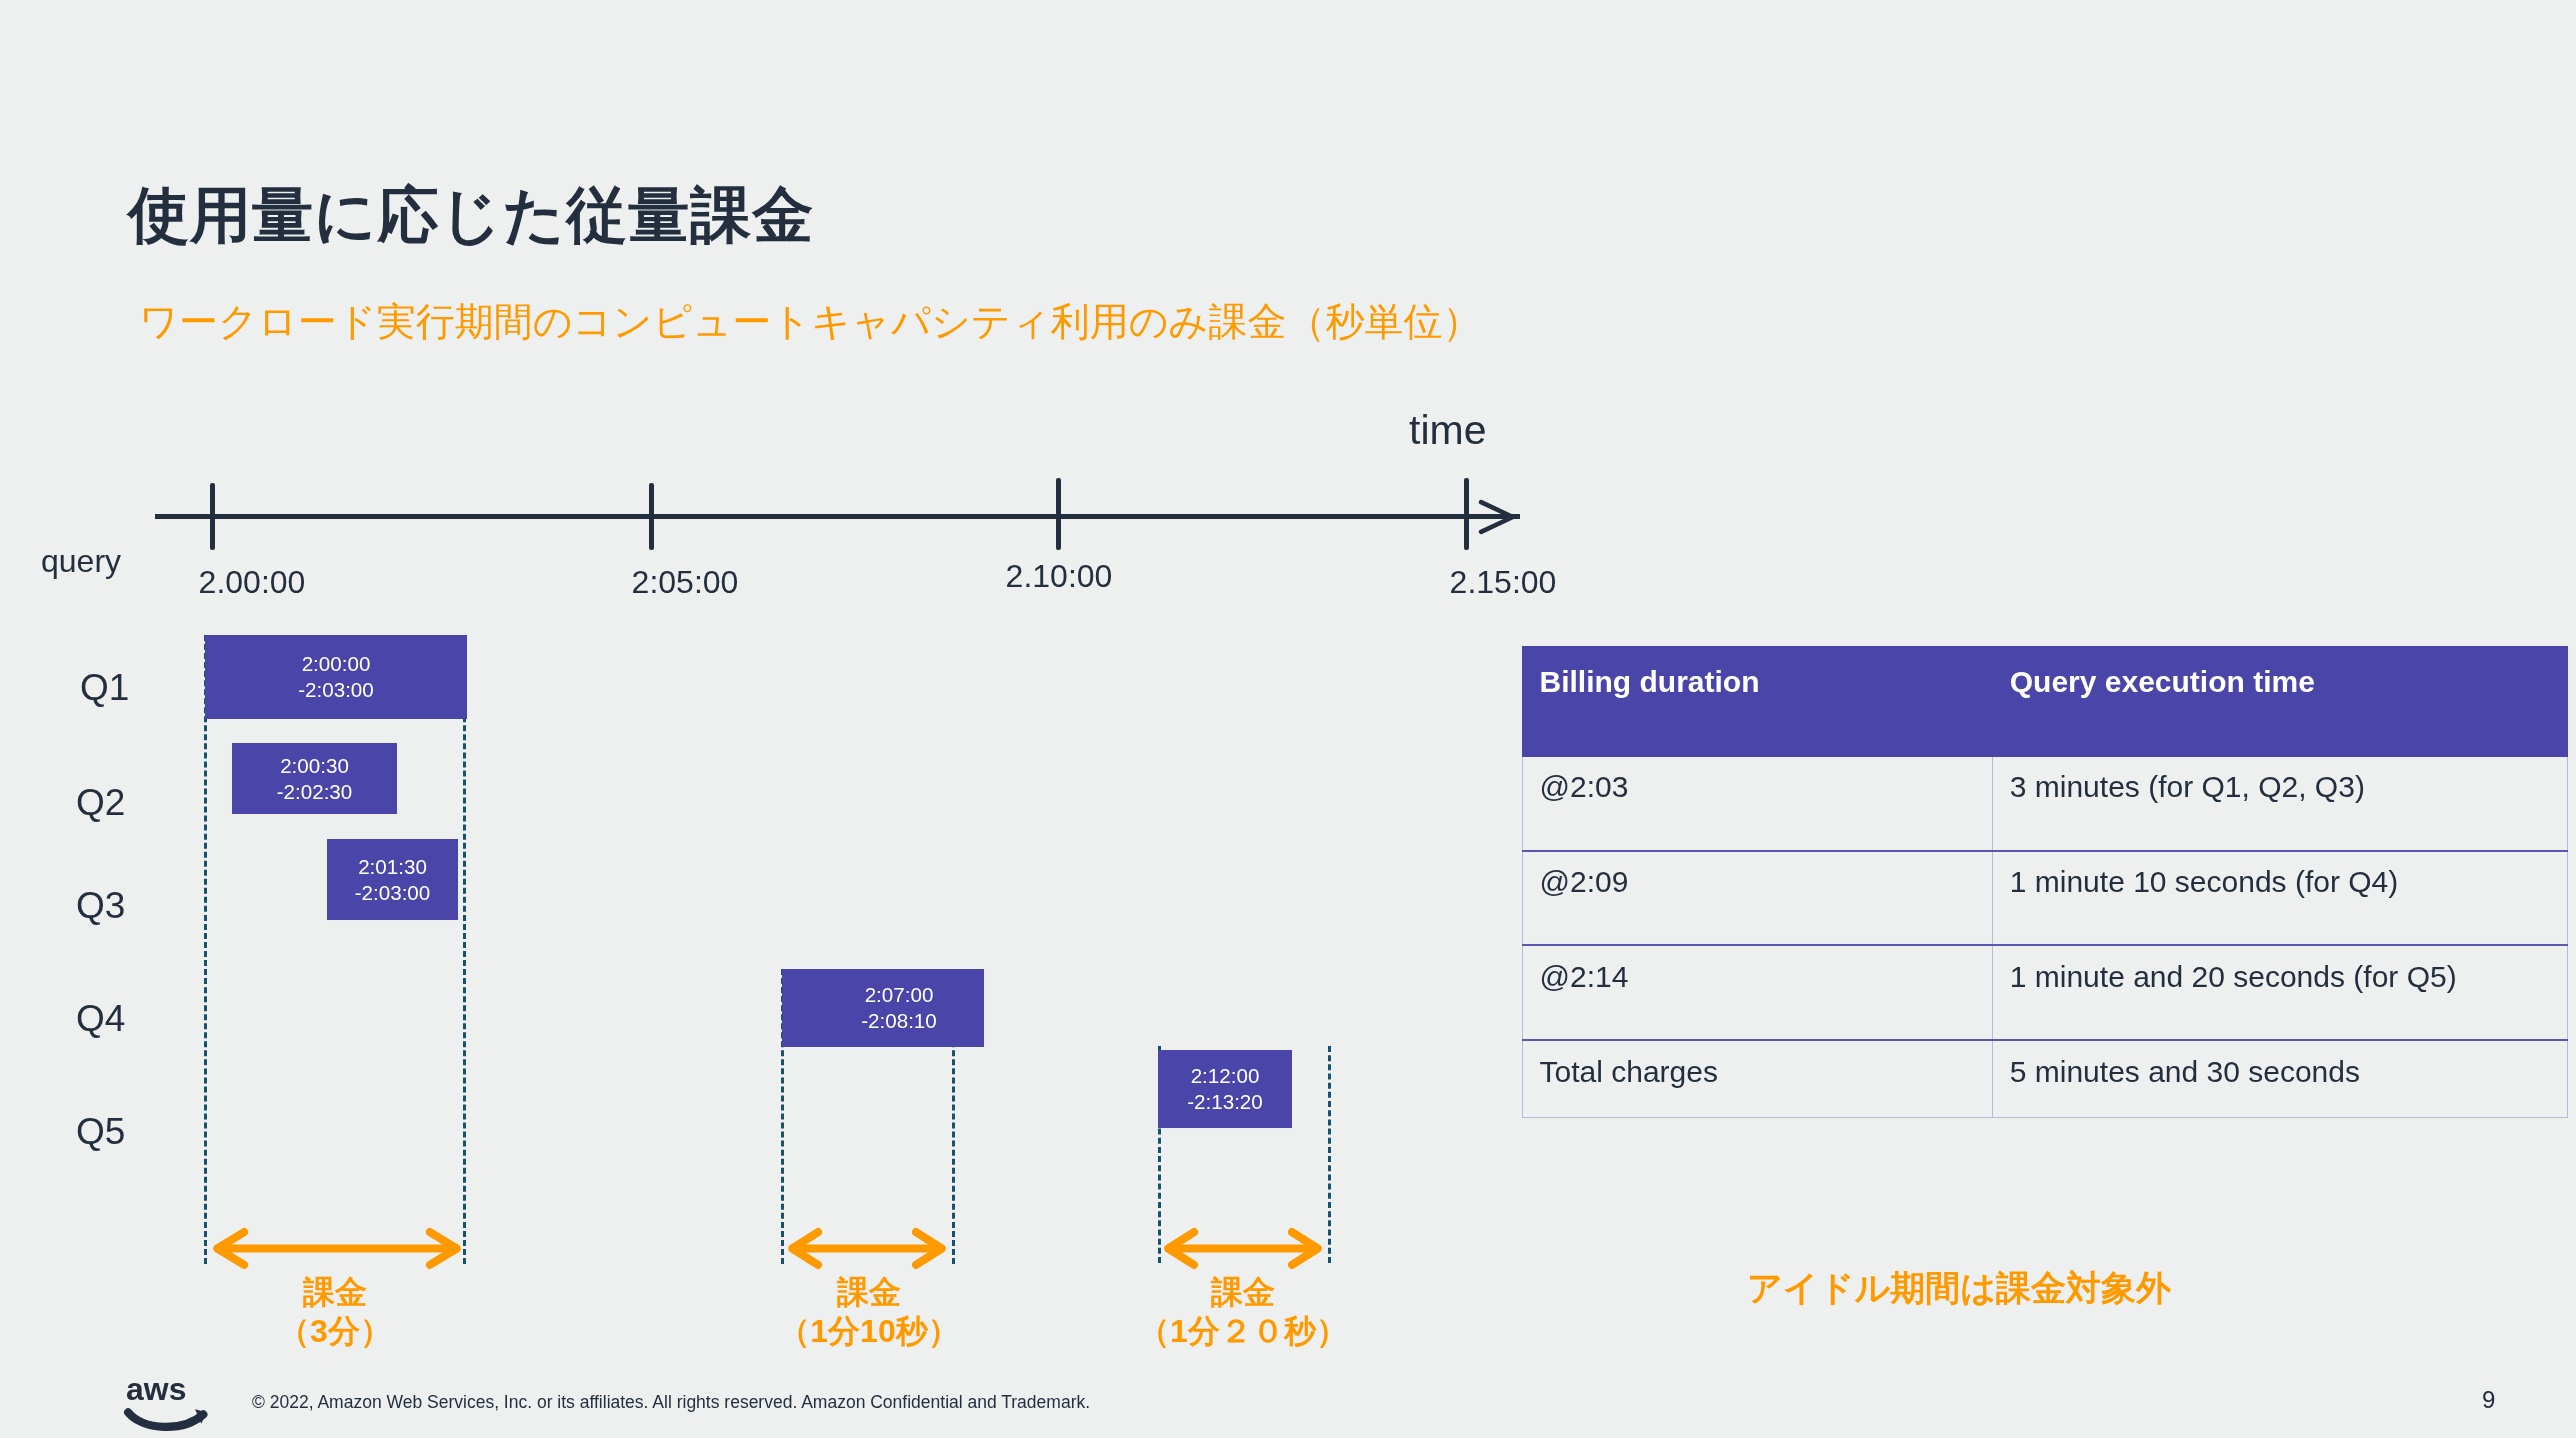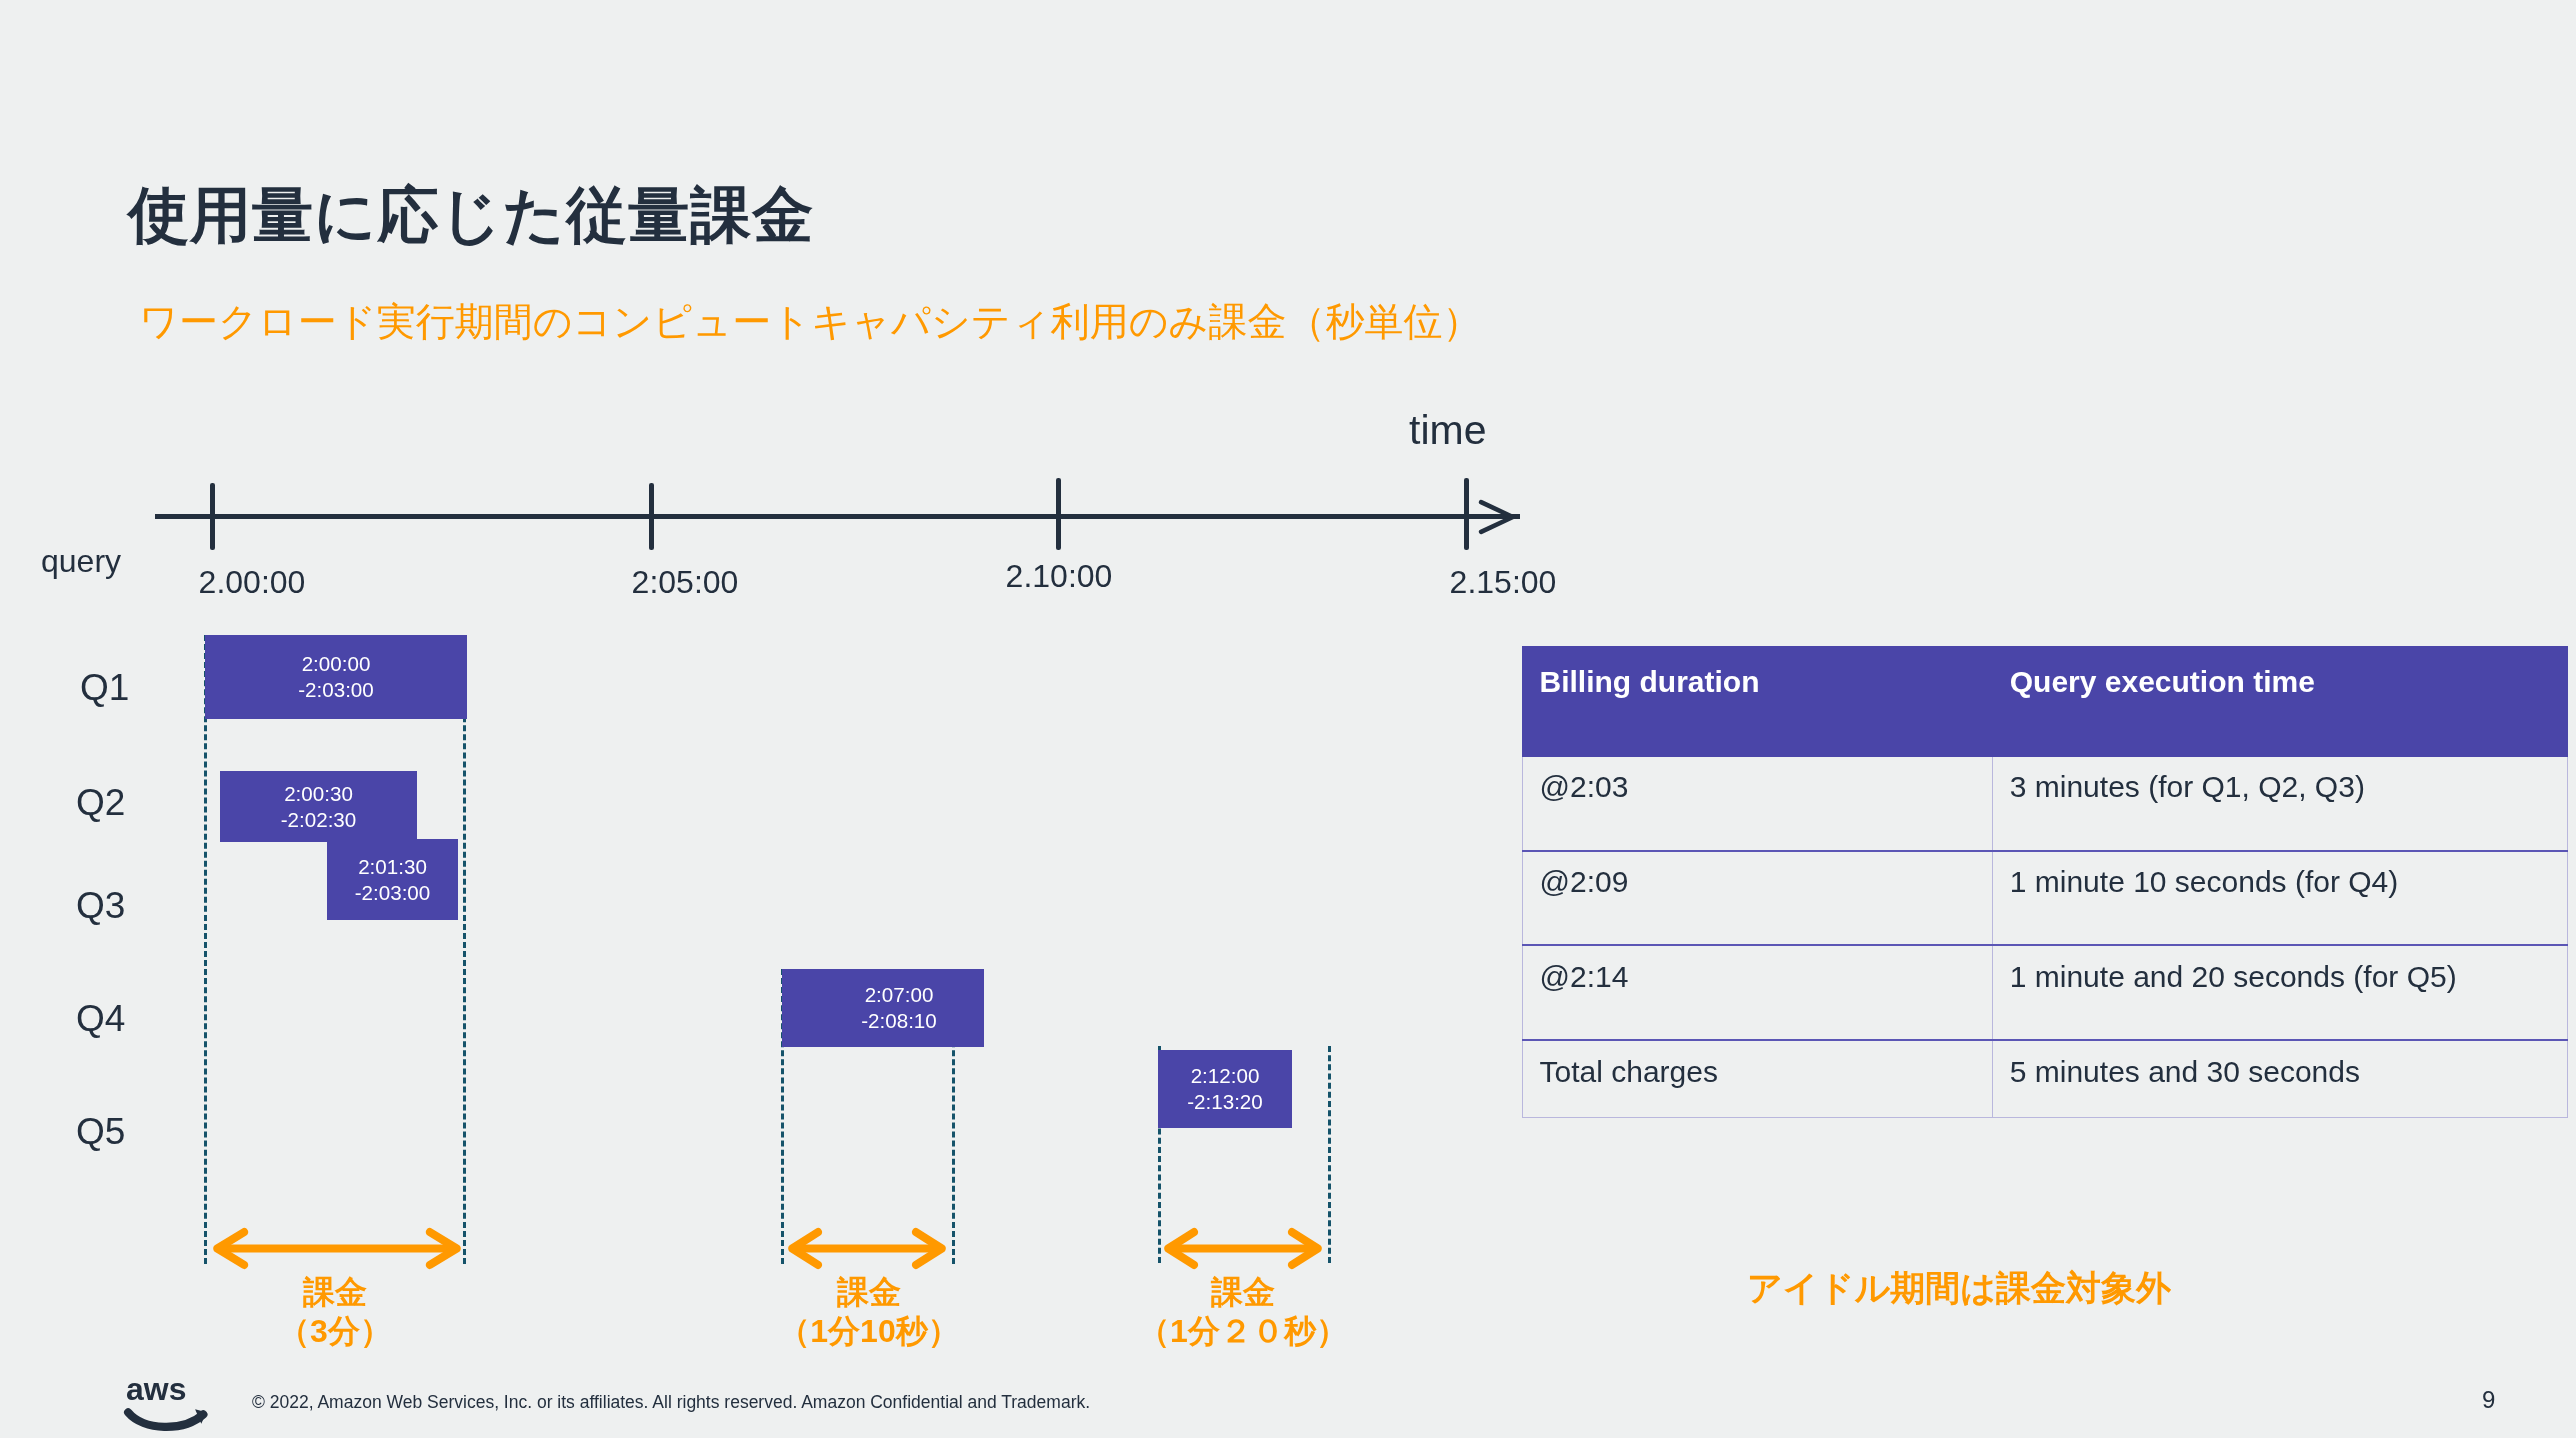--- a/index.html
+++ b/index.html
@@ -233,21 +233,21 @@
   <div class="q-label" style="left:76px; top:803px;">Q2</div>
   <div class="q-label" style="left:76px; top:906px;text-align:right;">Q3</div>
   <div class="q-label" style="left:76px; top:1019px;">Q4</div>
   <div class="q-label" style="left:76px; top:1132px;">Q5</div>
 
   <div class="bar" style="left:205px; top:635px; width:262px; height:84px;">
     <span>2:00:00</span>
     <span class="l2">-2:03:00</span>
   </div>
 
-  <div class="bar" style="left:220px; top:743px; width:197px; height:71px;margin-top:28px;">
+  <div class="bar" style="left:232px; top:743px; width:165px; height:71px;">
     <span>2:00:30</span>
     <span class="l2">-2:02:30</span>
   </div>
 
   <div class="bar" style="left:327px; top:839px; width:131px; height:81px;">
     <span>2:01:30</span>
     <span class="l2">-2:03:00</span>
   </div>
 
   <div class="bar" style="left:782px; top:969px; width:170px; height:78px;padding-left:32px;">

